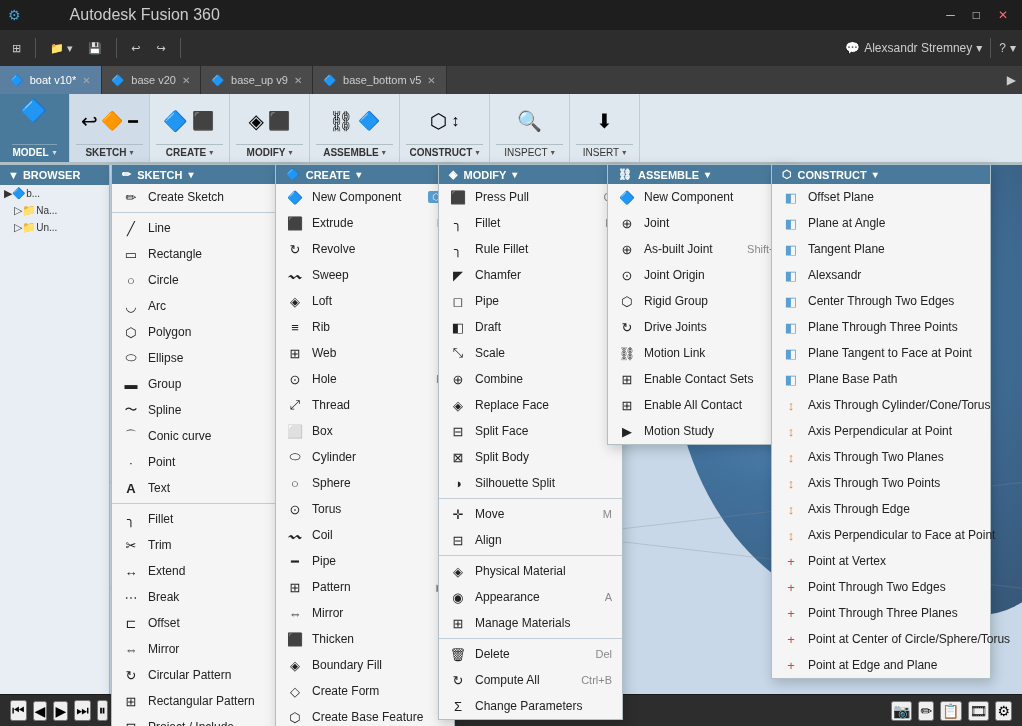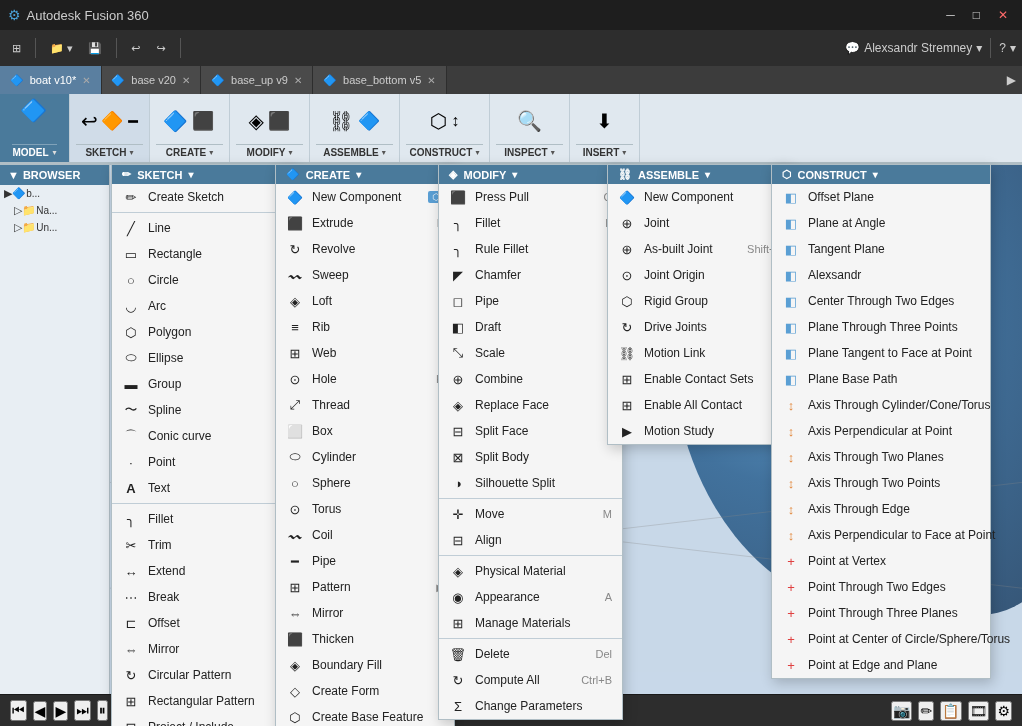--- a/index.html
+++ b/index.html
@@ -63,21 +63,21 @@
     #modify-menu { left: 438px; top: 68px; }
     #assemble-menu { left: 607px; top: 68px; }
     #construct-menu { left: 771px; top: 68px; }
   </style>
 </head>
 <body>
 
 <div id="title-bar">
   <div id="title-bar-left">
     <span style="font-size:14px; color:#4a9fd4;">⚙</span>
-    <span style="font-size:13px;">Autodesk Fusion 360</span>
+    <span style="font-size:16px;margin-left:43px;">Autodesk Fusion 360</span>
   </div>
   <div id="title-bar-right">
     <button class="title-btn">─</button>
     <button class="title-btn">□</button>
     <button class="title-btn" style="color:#ff6b6b;">✕</button>
   </div>
 </div>
 
 <div id="toolbar">
   <button class="tb-btn">
@@ -202,31 +202,31 @@
           <span style="font-size:10px; color:#333; font-weight:bold;">CONSTRUCT</span>
           <span style="font-size:8px; color:#555;">▾</span>
         </div>
       </div>
 
       <div class="ribbon-group" style="cursor:pointer; min-width:80px;">
         <div style="display:flex; align-items:center; gap:4px; height:50px;">
           <span style="font-size:20px;">🔍</span>
         </div>
         <div style="display:flex; align-items:center; margin-top:auto; padding-top:2px; border-top:1px solid #b0bec5; width:100%; justify-content:center; gap:3px;">
-          <span style="font-size:10px; color:#333; font-weight:bold;">INSPECT</span>
+          <span style="font-size:10px; color:#333; font-weight:normal;">INSPECT</span>
           <span style="font-size:8px; color:#555;">▾</span>
         </div>
       </div>
 
       <div class="ribbon-group" style="cursor:pointer; min-width:70px;">
         <div style="display:flex; align-items:center; gap:4px; height:50px;">
           <span style="font-size:20px;">⬇</span>
         </div>
         <div style="display:flex; align-items:center; margin-top:auto; padding-top:2px; border-top:1px solid #b0bec5; width:100%; justify-content:center; gap:3px;">
-          <span style="font-size:10px; color:#333; font-weight:bold;">INSERT</span>
+          <span style="font-size:10px; color:#333; font-weight:normal;">INSERT</span>
           <span style="font-size:8px; color:#555;">▾</span>
         </div>
       </div>
     </div>
   </div>
 
   <div id="main">
 
     <div id="sidebar">
       <div id="sidebar-header">

